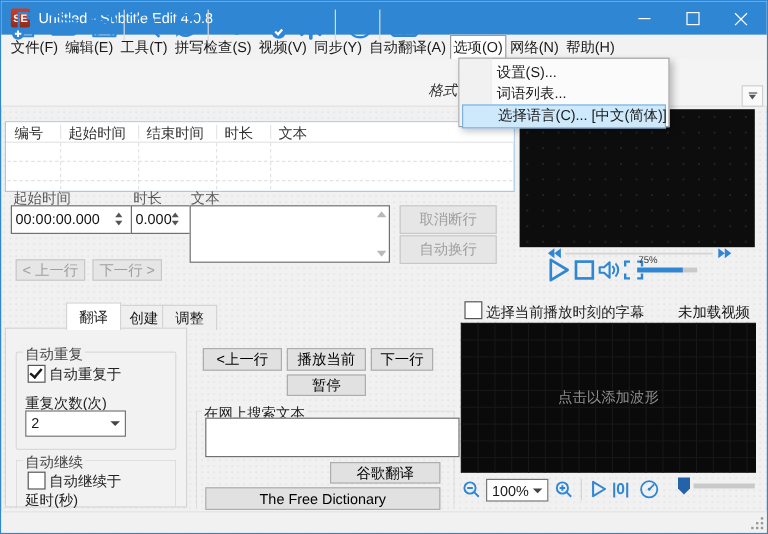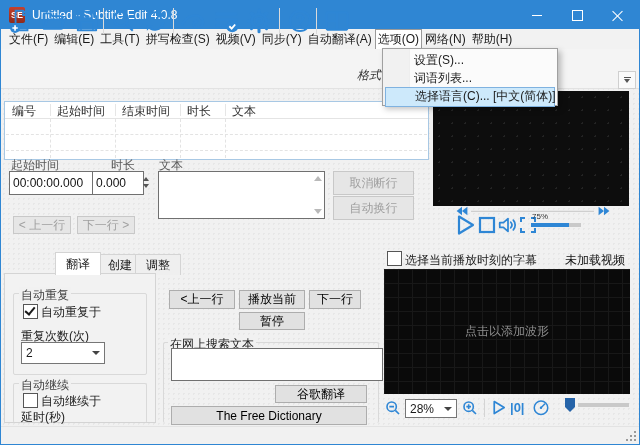--- a/index.html
+++ b/index.html
@@ -239,21 +239,21 @@
 
   <span class="lbl" style="left:10px;top:156px;">起始时间</span>
   <div class="inp" style="left:8px;top:170px;width:97px;height:22px;">
     <span>00:00:00.000</span>
   </div>
   <div class="spin" style="left:91px;top:171px;width:13px;height:20px;">
       <i class="up"></i>
       <i class="dn"></i>
     </div>
   <span class="lbl" style="left:110px;top:156px;">时长</span>
-  <div class="inp" style="left:91px;top:170px;width:44px;height:22px;text-align:center;">
+  <div class="inp" style="left:108px;top:170px;width:44px;height:22px;text-align:center;">
     <span>0.000</span>
   </div>
   <div class="spin" style="left:139px;top:171px;width:12px;height:20px;">
       <i class="up"></i>
       <i class="dn"></i>
     </div>
   <span class="lbl" style="left:158px;top:156px;">文本</span>
   <div class="txtarea" style="left:157px;top:170px;width:165px;height:46px;">
     <span class="ta-arrow up"></span>
     <span class="ta-arrow dn"></span>
@@ -343,21 +343,21 @@
 
   <div class="abs" style="left:384px;top:399px;">
     <svg width="16" height="16" viewBox="0 0 24 24">
       <g fill="none" stroke="#2e86d5" stroke-width="2.4">
           <circle cx="10" cy="10" r="7"></circle>
           <path d="M15.5 15.5L21 21M6.5 10h7"></path>
         </g>
       </svg>
   </div>
   <div class="abs select" style="left:404px;top:398px;width:52px;height:19px;">
-    <span>28%</span>
+    <span>100%</span>
     <span class="arrow"></span>
   </div>
   <div class="abs" style="left:461px;top:399px;">
     <svg width="16" height="16" viewBox="0 0 24 24">
       <g fill="none" stroke="#2e86d5" stroke-width="2.4">
           <circle cx="10" cy="10" r="7"></circle>
           <path d="M15.5 15.5L21 21M6.5 10h7M10 6.5v7"></path>
         </g>
       </svg>
   </div>

